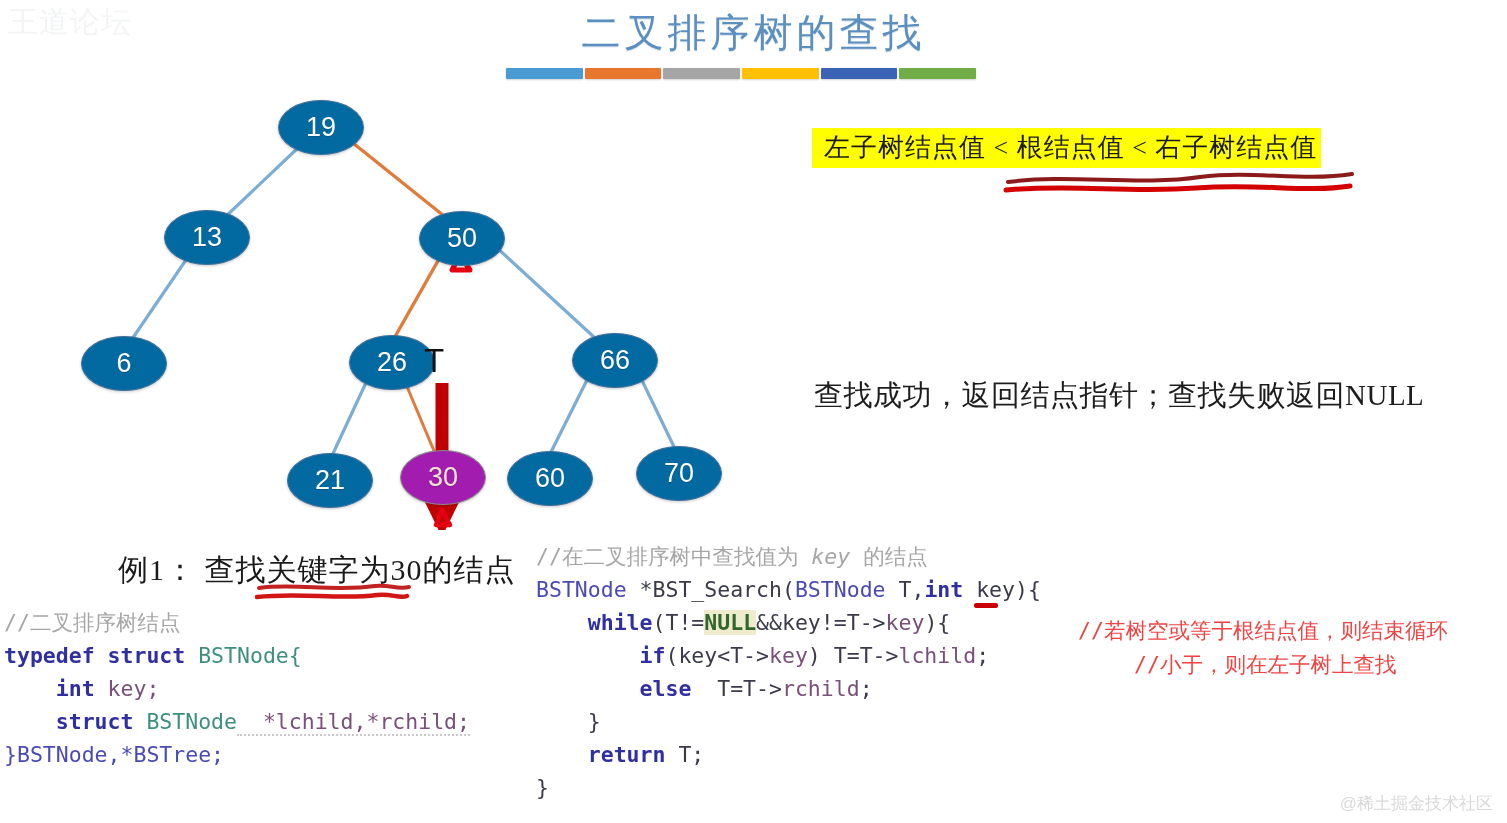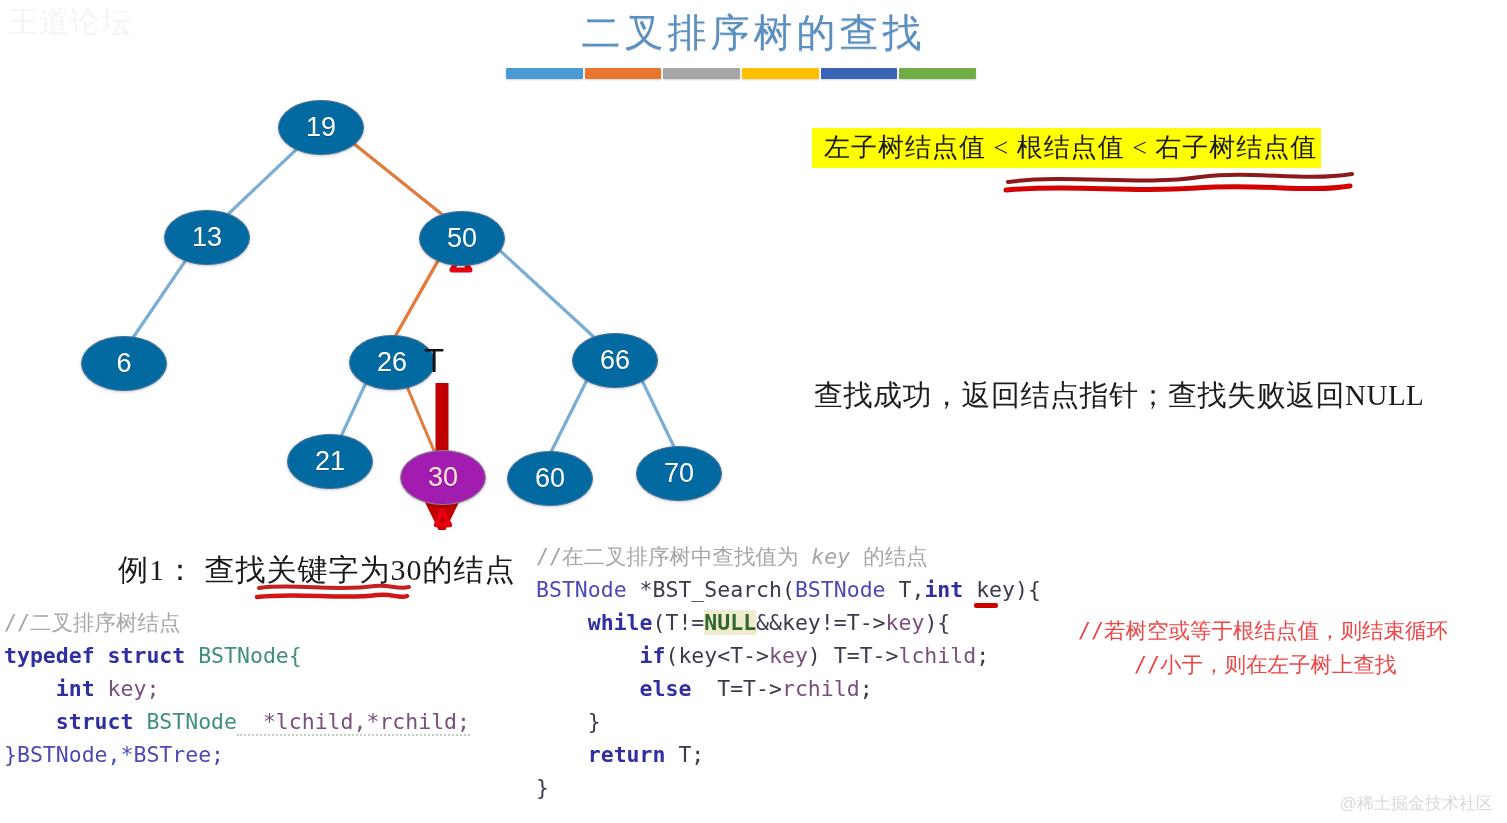--- a/index.html
+++ b/index.html
@@ -210,21 +210,21 @@
         <polygon points="442,425 436,440 450,440" transform="translate(0,5)"></polygon>
       </g>
     </svg>
     <div id="tree-nodes">
         <div class="node" style="left: 278px; top: 20px;">19</div>
         <div class="node" style="left: 164px; top: 130px;">13</div>
         <div class="node" style="left: 419px; top: 131px;">50</div>
         <div class="node" style="left: 81px; top: 256px;">6</div>
         <div class="node" style="left: 349px; top: 255px;">26</div>
         <div class="node" style="left: 572px; top: 253px;">66</div>
-        <div class="node" style="left: 287px; top: 354px;">21</div>
+        <div class="node" style="left: 287px; top: 373px;">21</div>
         <div class="node target" style="left: 400px; top: 370px;">30</div>
         <div class="node" style="left: 507px; top: 371px;">60</div>
         <div class="node" style="left: 636px; top: 366px;">70</div>
       </div>
     <div class="tlabel" id="tree-pointer" style="left:424px; top:262px;">T</div>
   </div>
 
   <div class="rule">左子树结点值 &lt; 根结点值 &lt; 右子树结点值</div>
   <svg class="ann" style="left:1000px; top:160px;" width="360" height="36">
     <path d="M8,22 C70,14 140,26 200,17 C255,10 300,22 352,14" stroke="#8c1a1a" stroke-width="4" fill="none" stroke-linecap="round"></path>

